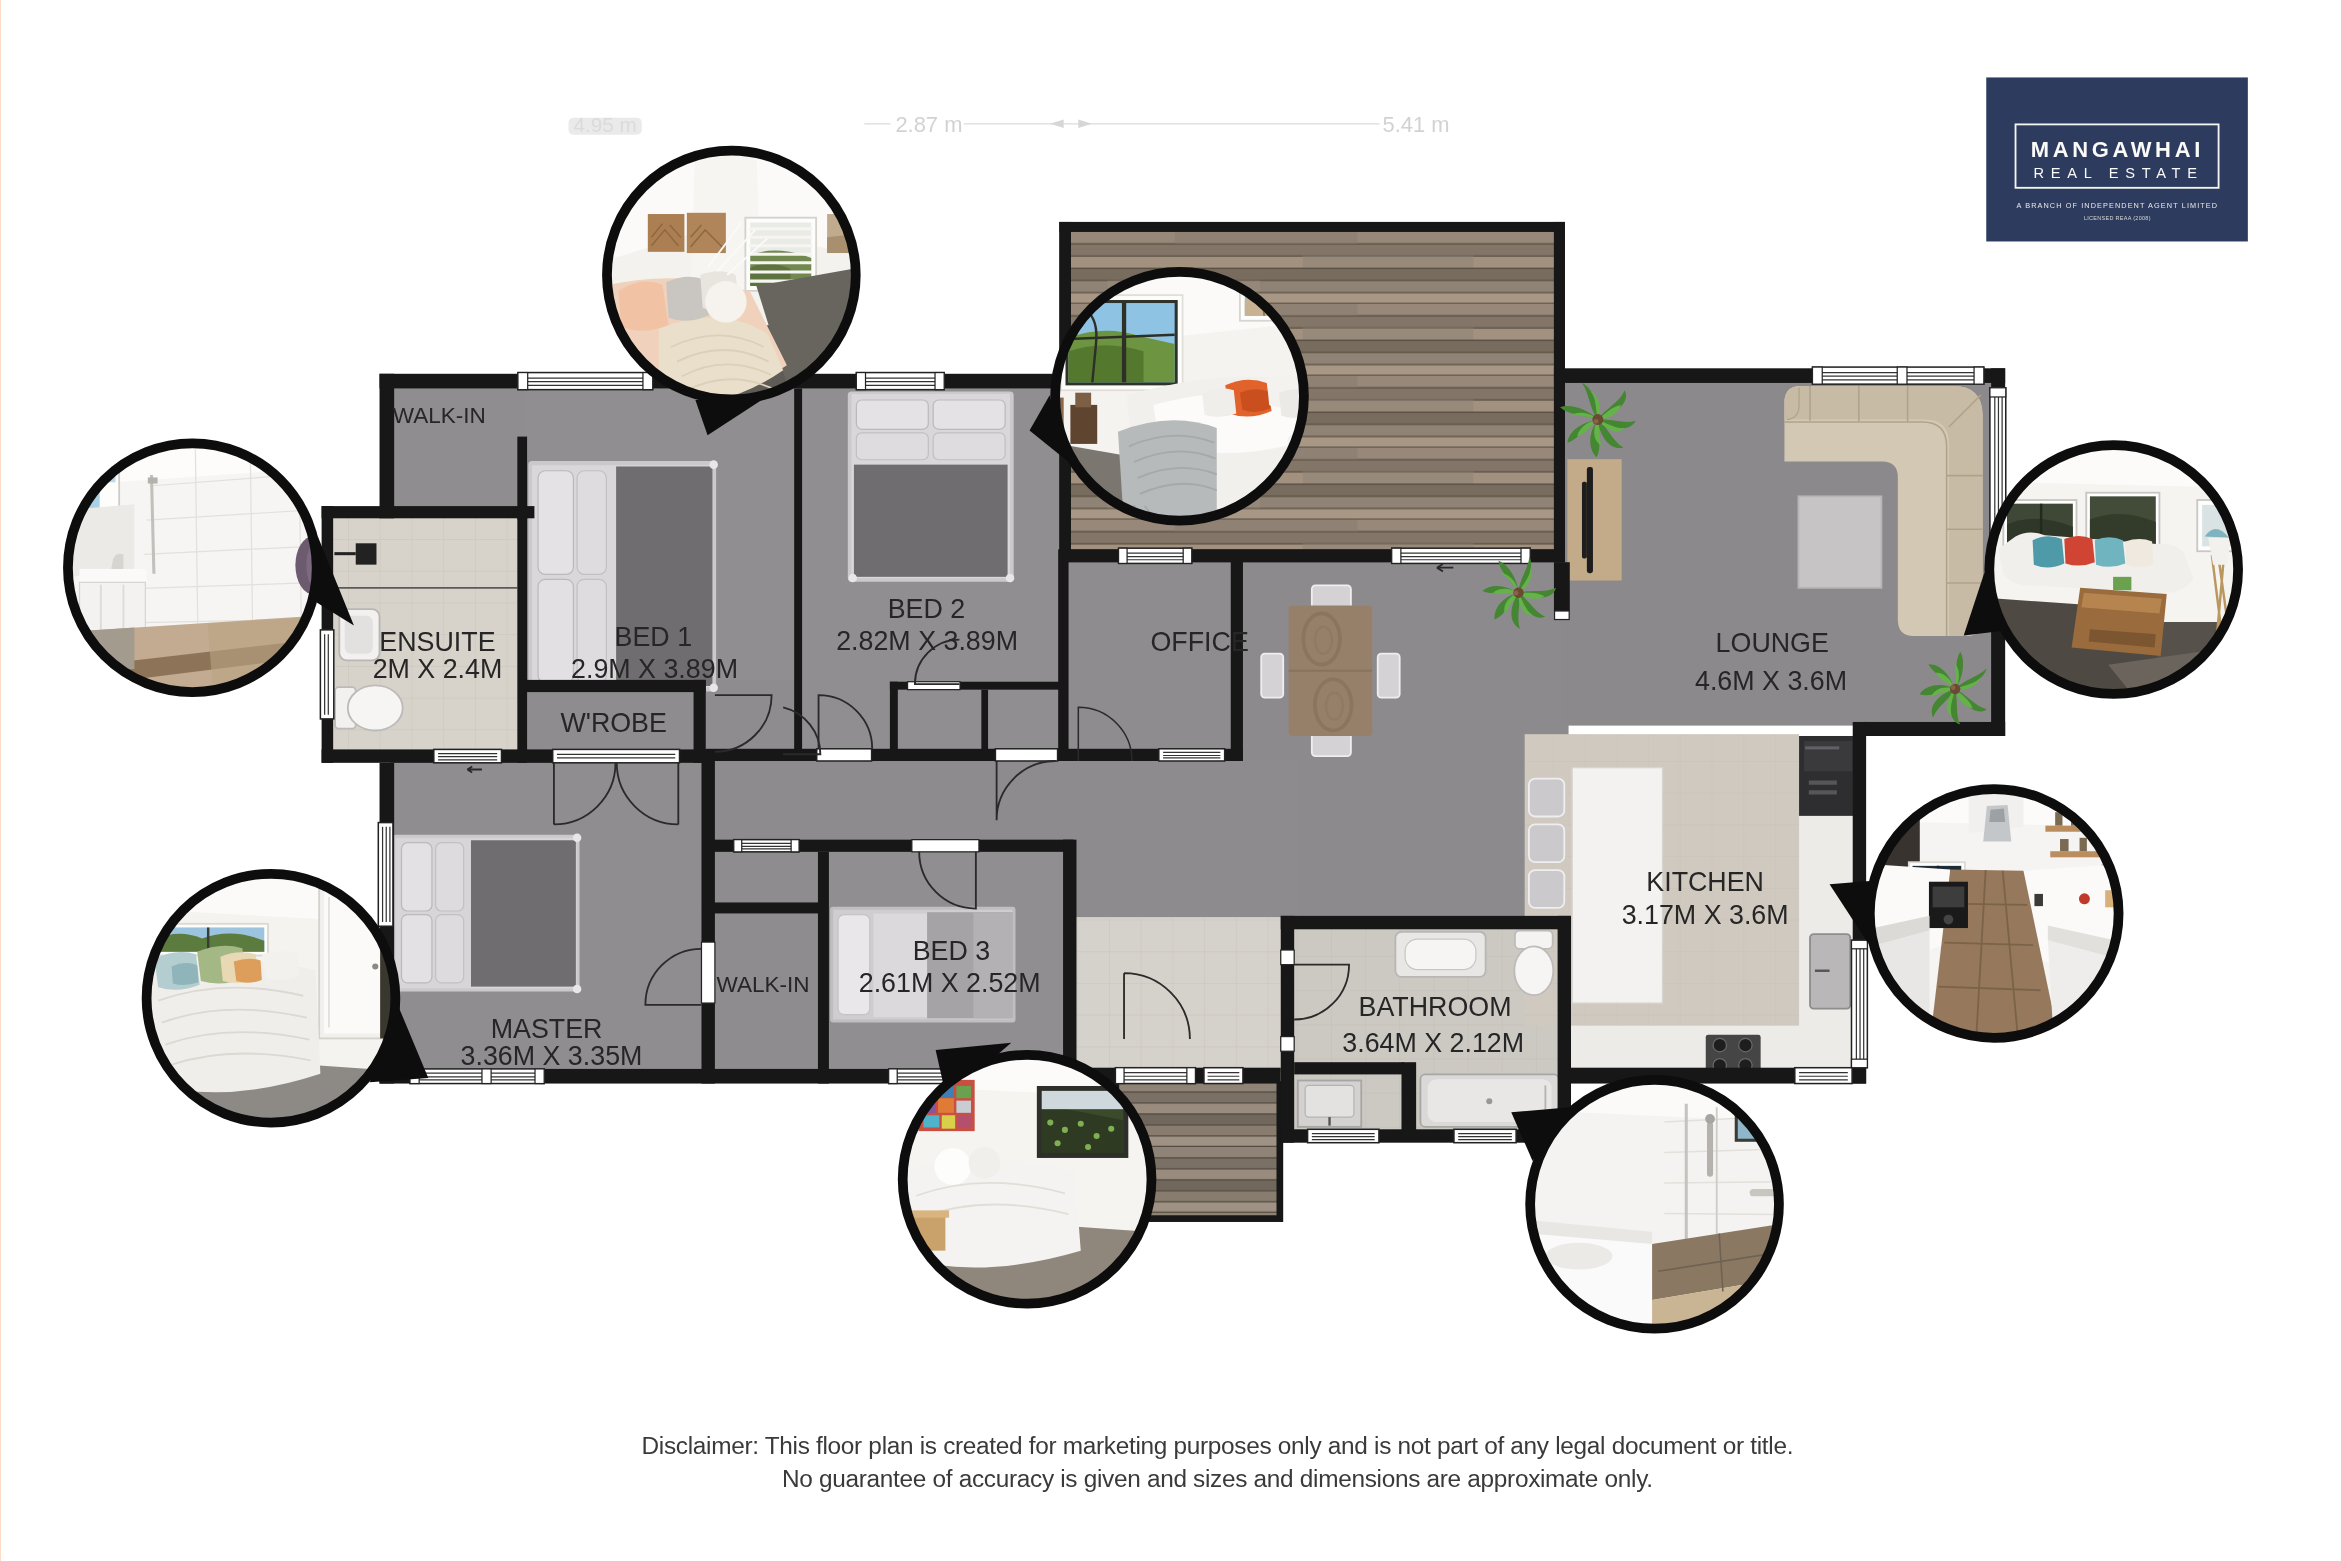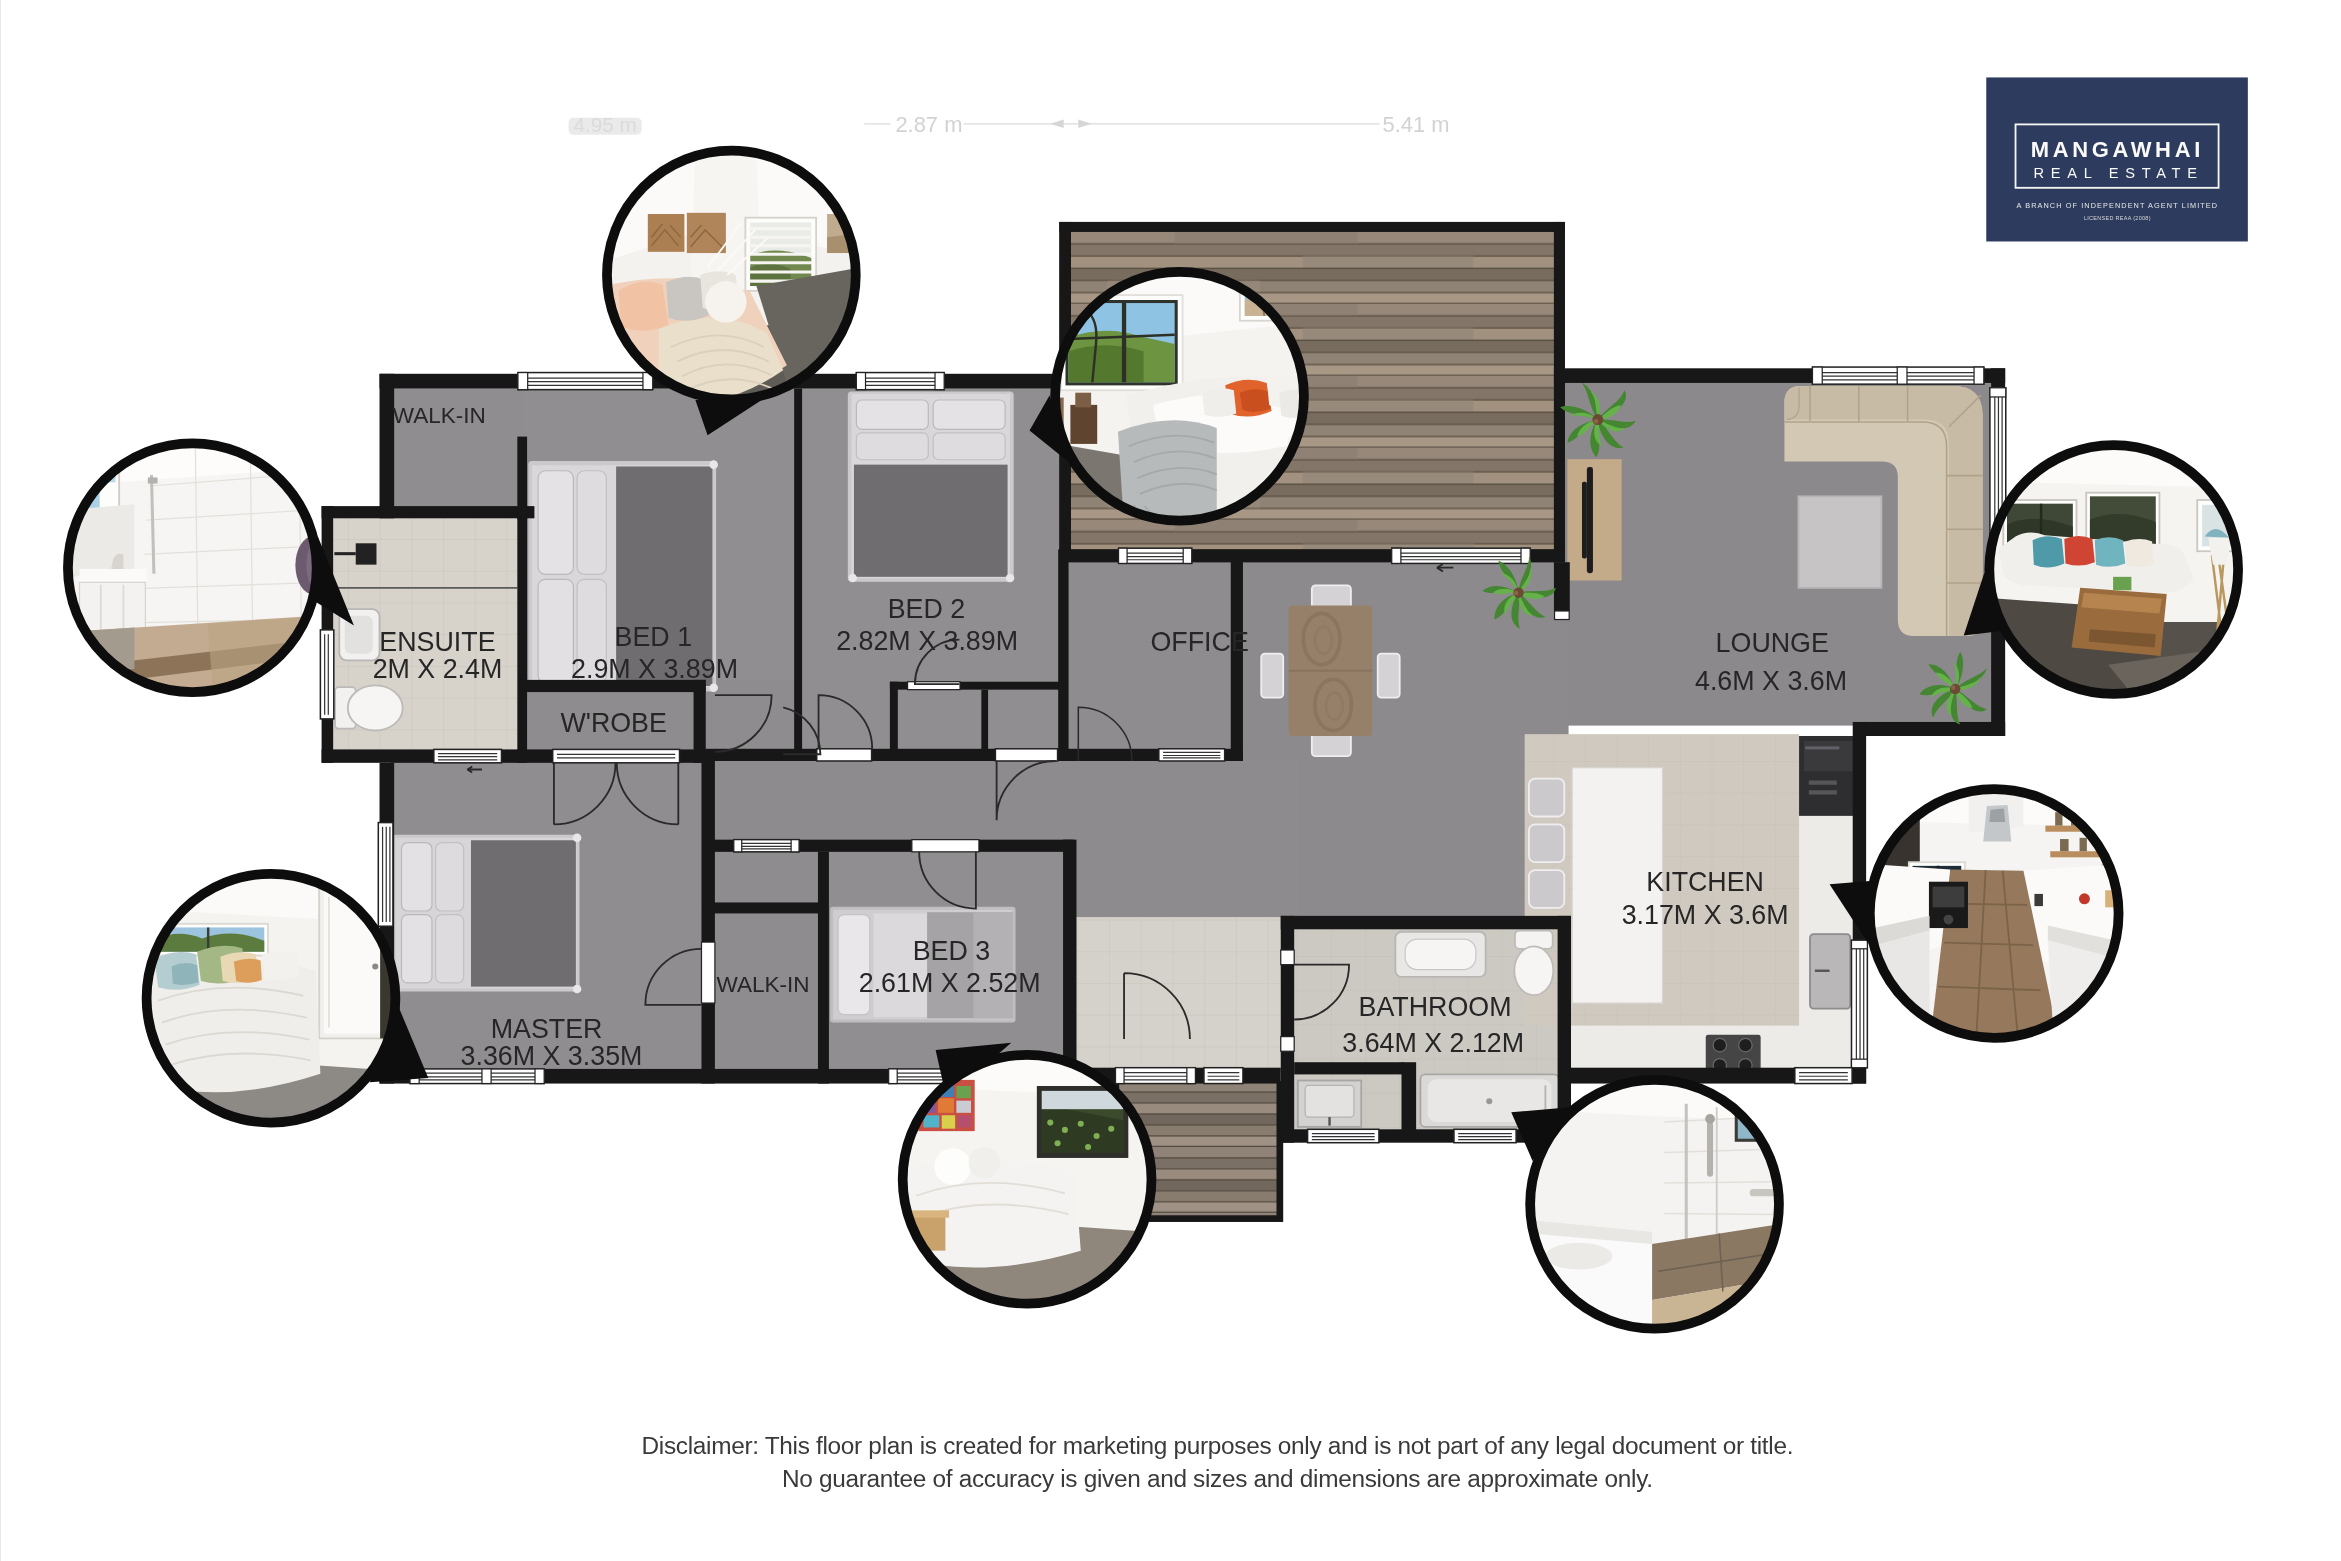--- a/index.html
+++ b/index.html
@@ -1,16 +1,16 @@
 <!DOCTYPE html>
 <html style="font-size:9.8px"><head>
 <meta charset="utf-8">
 <style>
   html,body{margin:0;padding:0;background:#ffffff;}
-  .page{width:2342px;height:1561px;position:relative;overflow:hidden;background:#a3a3a3;}
+  .page{width:2342px;height:1561px;position:relative;overflow:hidden;background:#f97316;}
   text{font-family:"Liberation Sans",sans-serif;}
 </style>
 </head>
 <body>
 <div class="page">
 <svg width="2342" height="1561" viewBox="0 0 3840 2560">
 <defs>
   <pattern id="deckwood" patternUnits="userSpaceOnUse" x="1756" y="380" width="792" height="118">
     <rect x="0" y="0" width="792" height="118" fill="#8a7d6d"></rect>
     <rect x="0" y="0" width="792" height="19" fill="#97887a"></rect>

